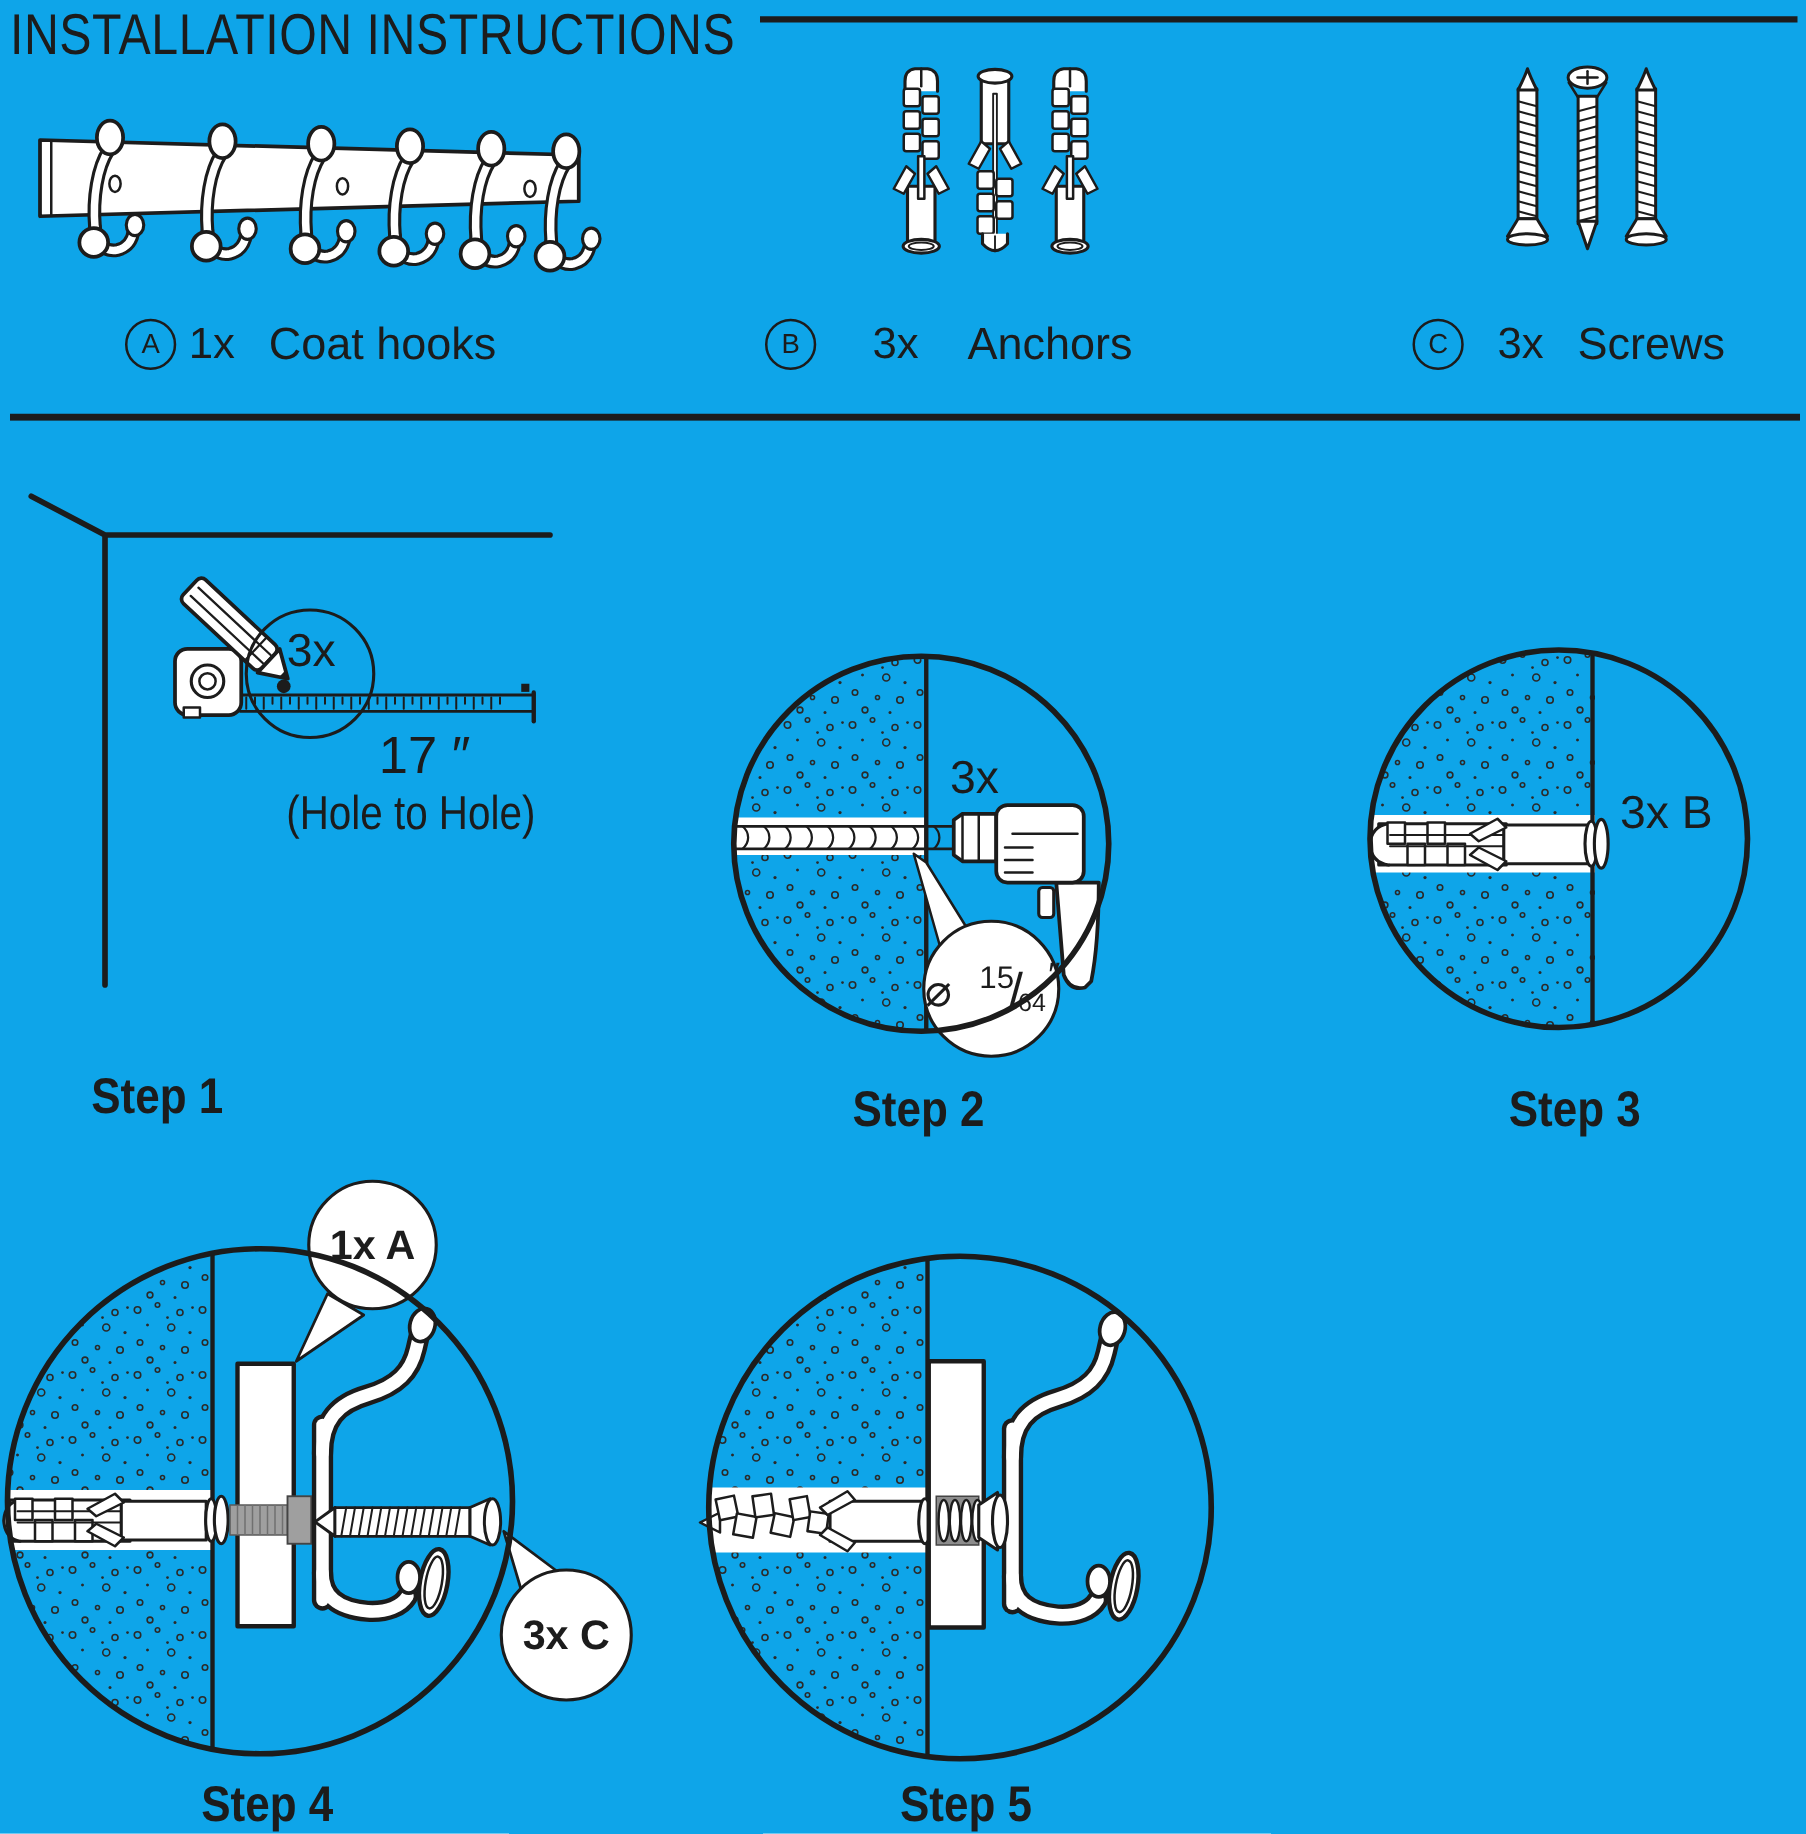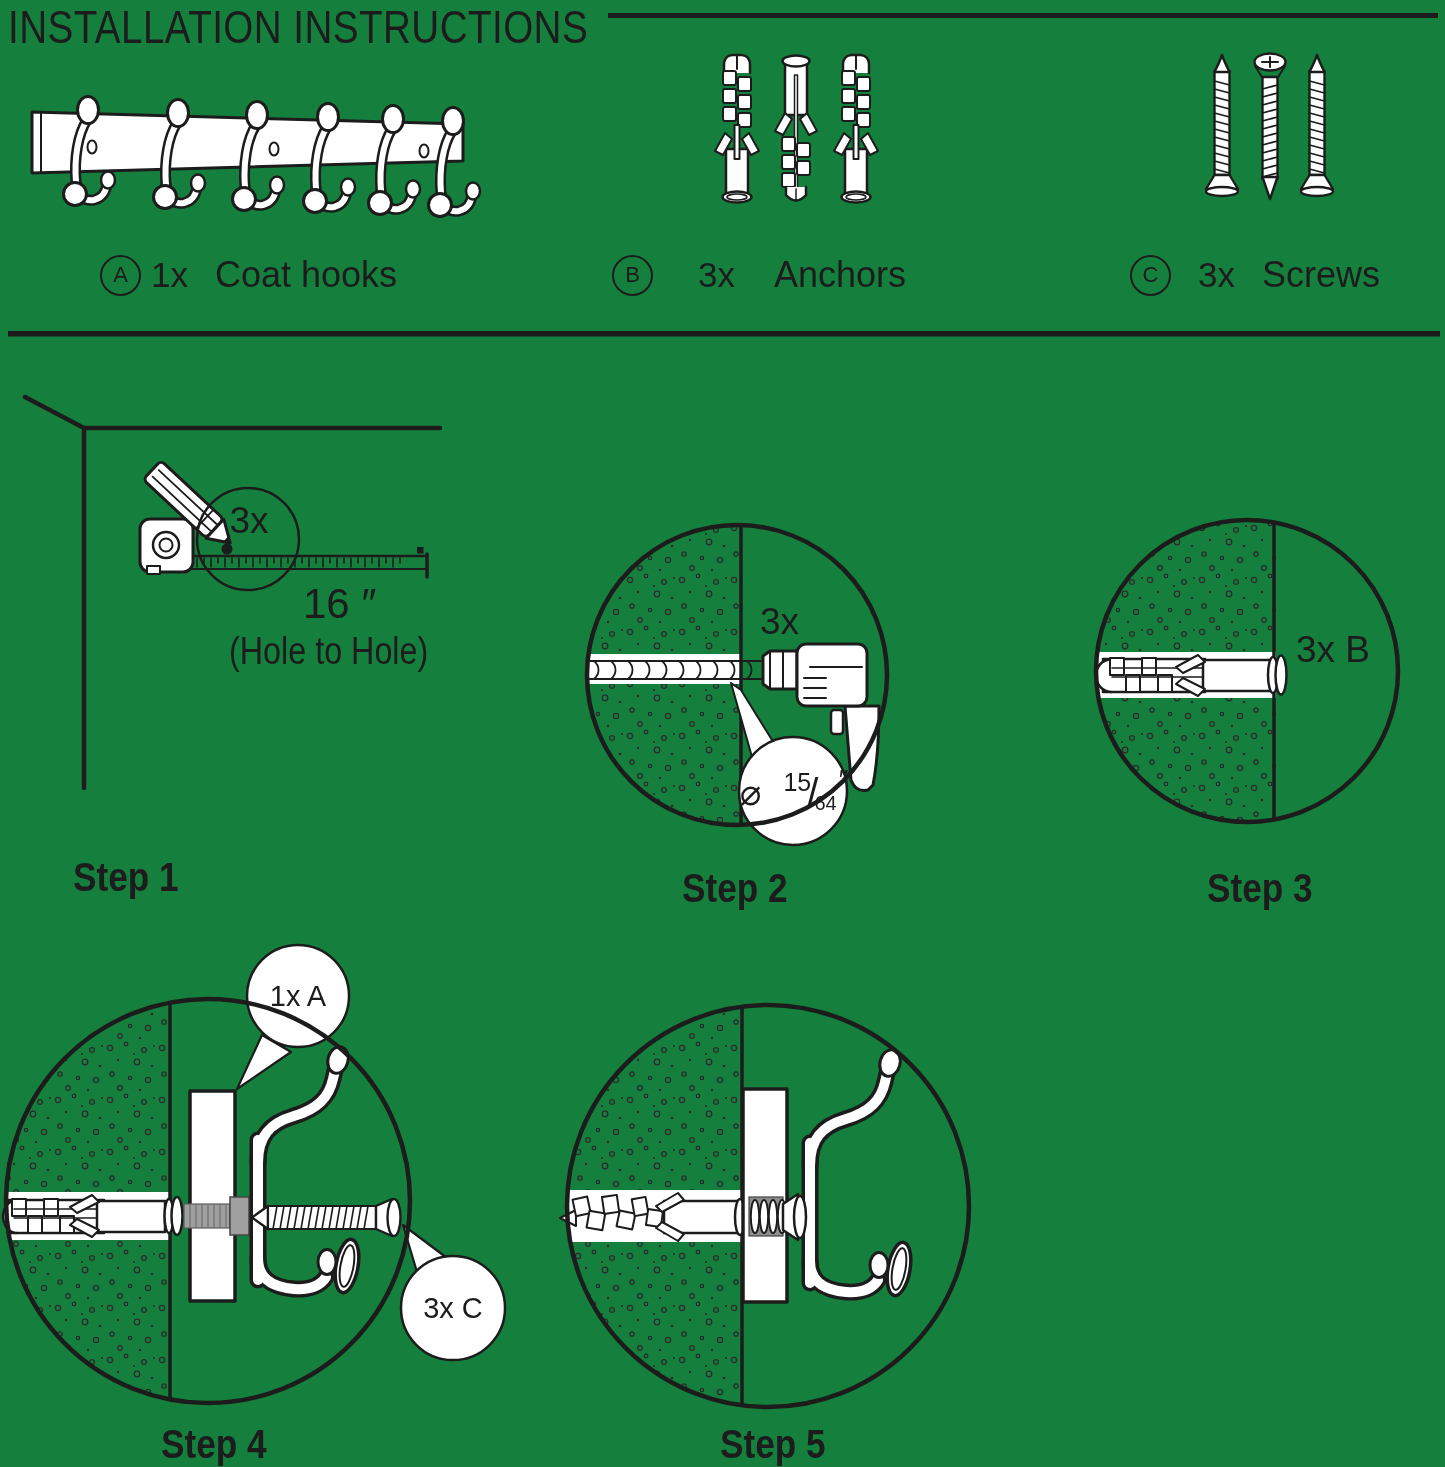--- a/index.html
+++ b/index.html
@@ -1,16 +1,16 @@
 <!DOCTYPE html>
 <html><head>
 <meta charset="utf-8">
 <style>
   html,body{margin:0;padding:0;background:#fff;}
-  .page{position:relative;width:1445px;height:1467px;background:#15803d;overflow:hidden;
+  .page{position:relative;width:1445px;height:1467px;background:#0ea5e9;overflow:hidden;
         font-family:"Liberation Sans","DejaVu Sans",sans-serif;color:#1c1c1c;}
   svg.art{position:absolute;left:0;top:0;width:1445px;height:1467px;}
   .ln{stroke:#1c1c1c;fill:none;stroke-linecap:round;stroke-linejoin:round;}
   .wh{fill:#fff;}
   .blk{fill:#1c1c1c;stroke:none;}
   .hookblk{stroke:#1c1c1c;stroke-width:17;fill:none;stroke-linecap:round;}
   .hookwht{stroke:#fff;stroke-width:10;fill:none;stroke-linecap:round;}
   .ov{position:absolute;white-space:nowrap;color:#1c1c1c;}
   .title{left:8px;top:0px;font-size:46px;font-weight:500;letter-spacing:.5px;
          transform:scaleX(.84);transform-origin:left top;}
@@ -20,21 +20,21 @@
   .qty{font-size:35px;}
   .pname{font-size:36px;}
   .row-a{left:100px;top:254px;} .row-a .qty{margin-left:10px;} .row-a .pname{margin-left:27px;}
   .row-b{left:612px;top:254px;} .row-b .qty{margin-left:45px;} .row-b .pname{margin-left:39px;}
   .row-c{left:1130px;top:254px;} .row-c .qty{margin-left:27px;} .row-c .pname{margin-left:27px;}
   .count{font-size:37px;}
   .steplabel{font-size:40px;font-weight:bold;transform:scaleX(.88);transform-origin:left top;}
   .note{font-size:38px;transform:scaleX(.85);transform-origin:left top;}
   .dist{font-size:42px;}
   .callout-txt{position:absolute;display:flex;align-items:center;justify-content:center;
-               font-size:29px;font-weight:normal;}
+               font-size:33px;font-weight:bold;}
   .dia{position:absolute;left:741px;top:766px;width:106px;height:54px;display:flex;
        align-items:center;justify-content:center;}
   .dia .phi{font-size:36px;}
   .dia .num{font-size:25px;position:relative;top:-11px;margin-left:22px;}
   .dia .slash{font-size:40px;margin:0 -4px;}
   .dia .den{font-size:20px;position:relative;top:10px;}
   .dia .unit{font-size:27px;position:relative;top:-13px;margin-left:2px;}
   .ctr{text-align:center;}
 </style>
 </head>
@@ -348,21 +348,21 @@
 </div>
 <div class="part-row row-c">
   <span class="badge">
         <span>C</span>
       </span>
   <span class="qty">3x</span>
   <span class="pname">Screws</span>
 </div>
 
 <div class="ov count ctr" style="left:214px;top:500px;width:70px;">3x</div>
-<div class="ov dist" style="left:303px;top:580px;">16 ″</div>
+<div class="ov dist" style="left:303px;top:580px;">17 ″</div>
 <div class="ov note" style="left:229px;top:630px;">(Hole to Hole)</div>
 <div class="ov steplabel" style="left:73px;top:855px;">Step 1</div>
 
 <div class="ov count" style="left:760px;top:601px;">3x</div>
 <div class="dia">
   <span class="phi">⌀</span>
   <span class="num">15</span>
   <span class="slash">/</span>
   <span class="den">64</span>
   <span class="unit">″</span>

